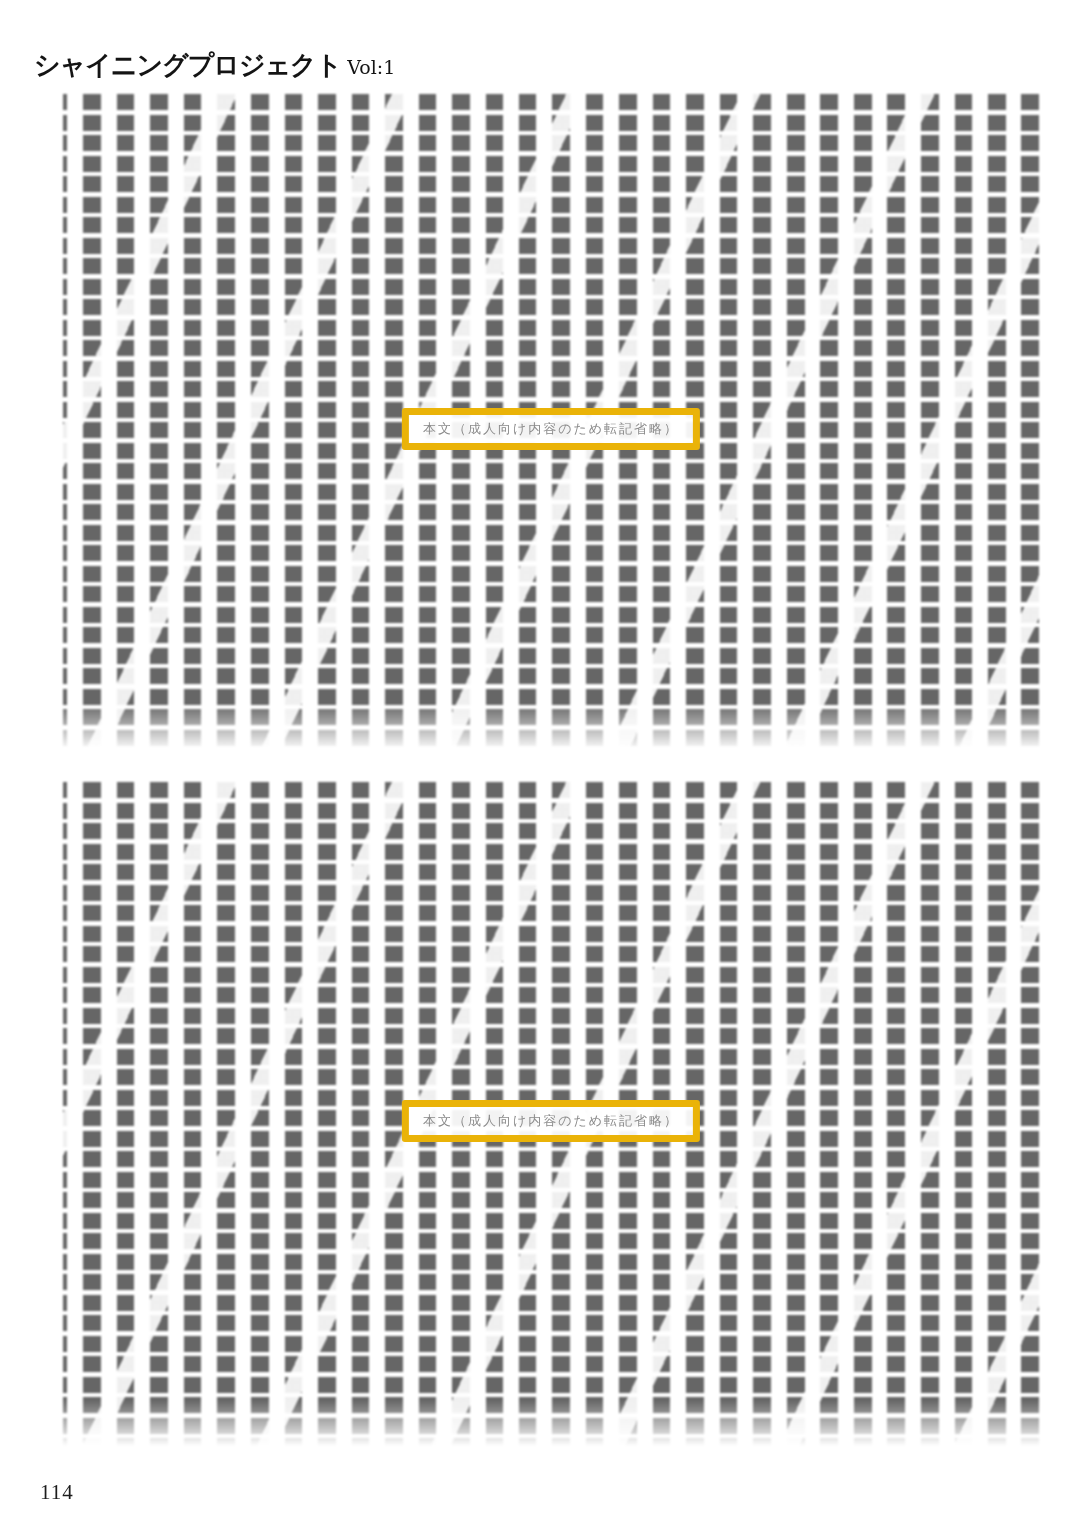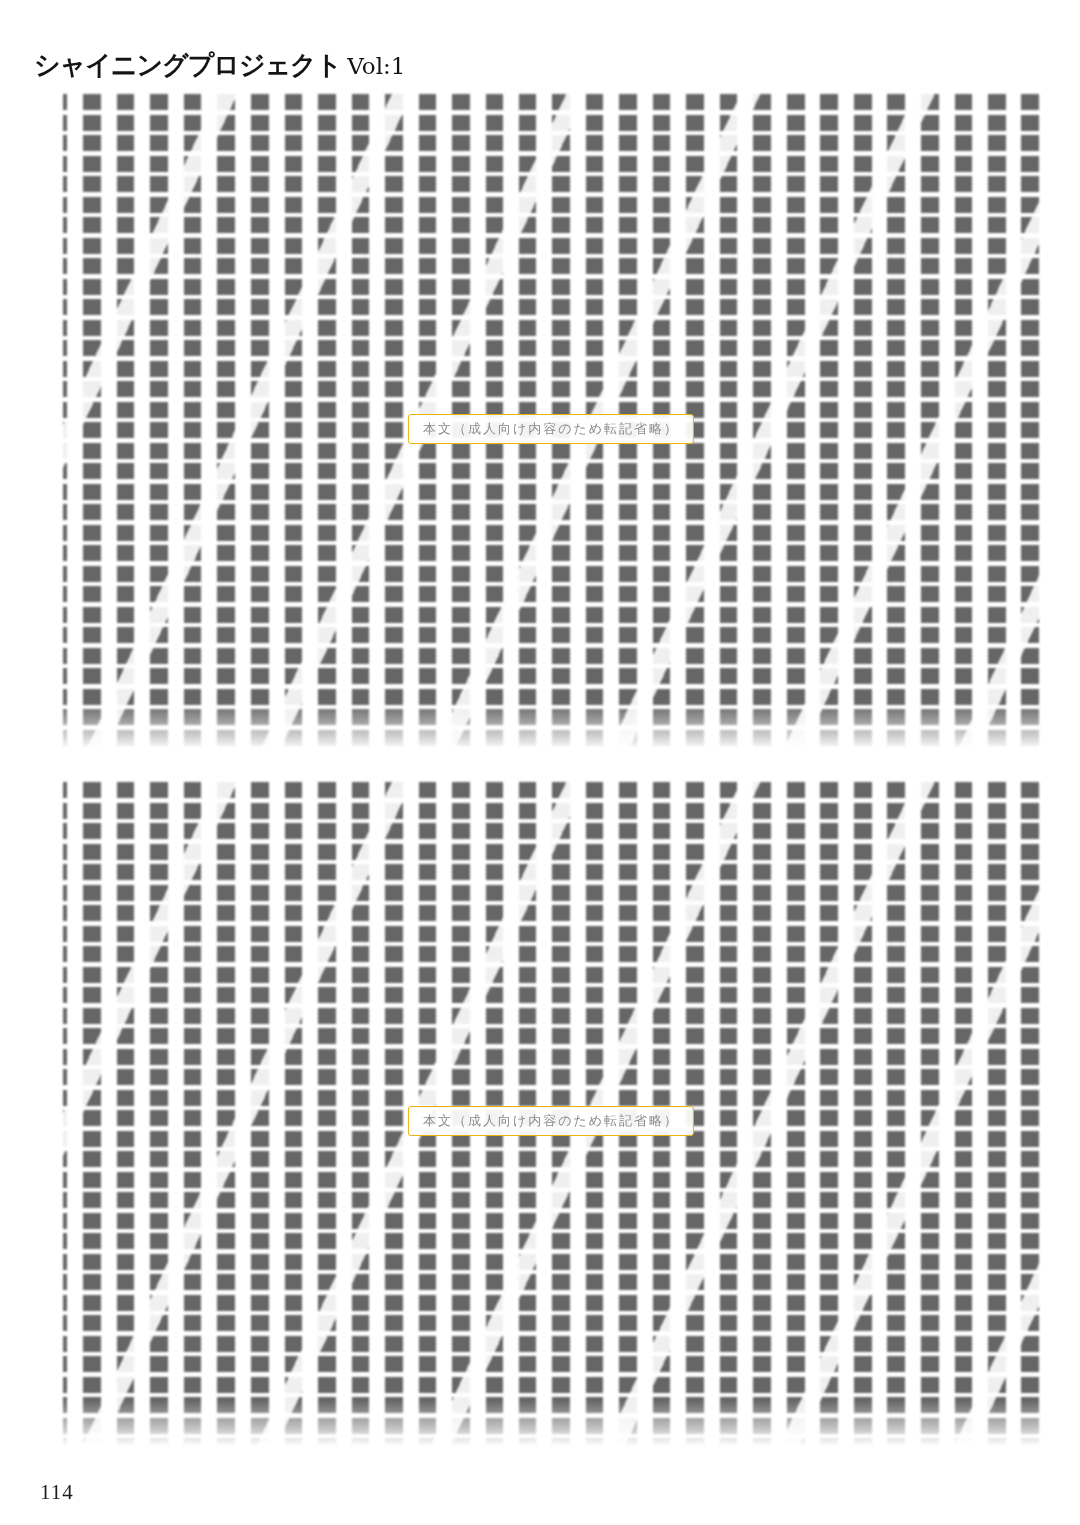--- a/index.html
+++ b/index.html
@@ -30,21 +30,21 @@
   }
   .series-logo {
     font-family: "DejaVu Sans", sans-serif;
     font-weight: 900;
     font-size: 26px;
     letter-spacing: -1px;
     transform: scaleY(1.02);
   }
   .volume-label {
     font-family: "DejaVu Serif", serif;
-    font-size: 23px;
+    font-size: 19px;
     margin-left: 6px;
   }
   .episode-title {
     font-family: "DejaVu Serif", serif;
     font-size: 20px;
     letter-spacing: 1px;
   }
 
   
   .textblock {
@@ -76,21 +76,21 @@
       linear-gradient(to top, #ffffff 0 14px, rgba(255,255,255,0) 60px),
       repeating-linear-gradient(115deg,
         rgba(255,255,255,0) 0 140px, rgba(255,255,255,0.9) 140px 158px);
   }
   .redaction-notice {
     position: absolute;
     left: 50%;
     top: 50%;
     transform: translate(-50%, -50%);
     background: rgba(255,255,255,0.92);
-    border: 1px solid #eab308;
+    border: 7px solid #eab308;
     border-radius: 3px;
     color: #8a8a8a;
     font-family: "DejaVu Sans", sans-serif;
     font-size: 13px;
     padding: 5px 14px;
     letter-spacing: 2px;
     white-space: nowrap;
   }
 
   

